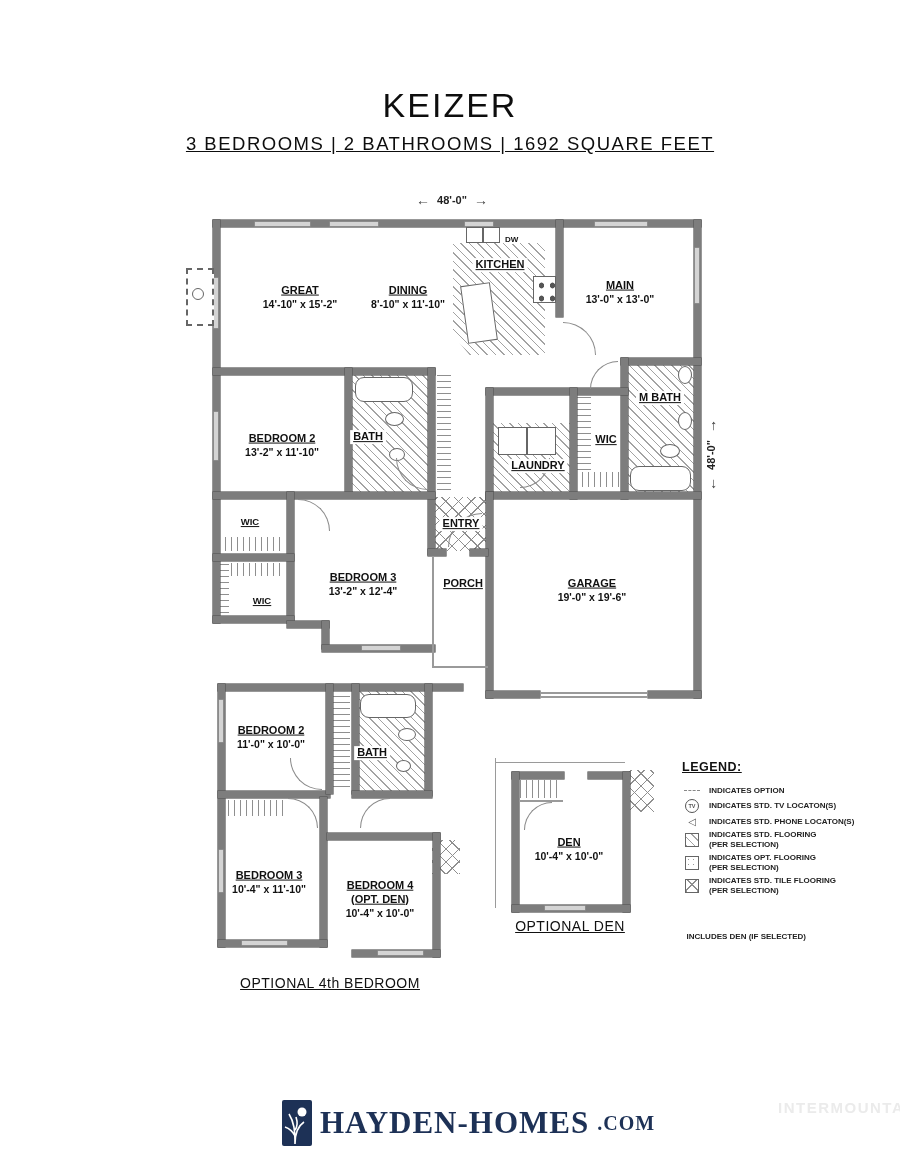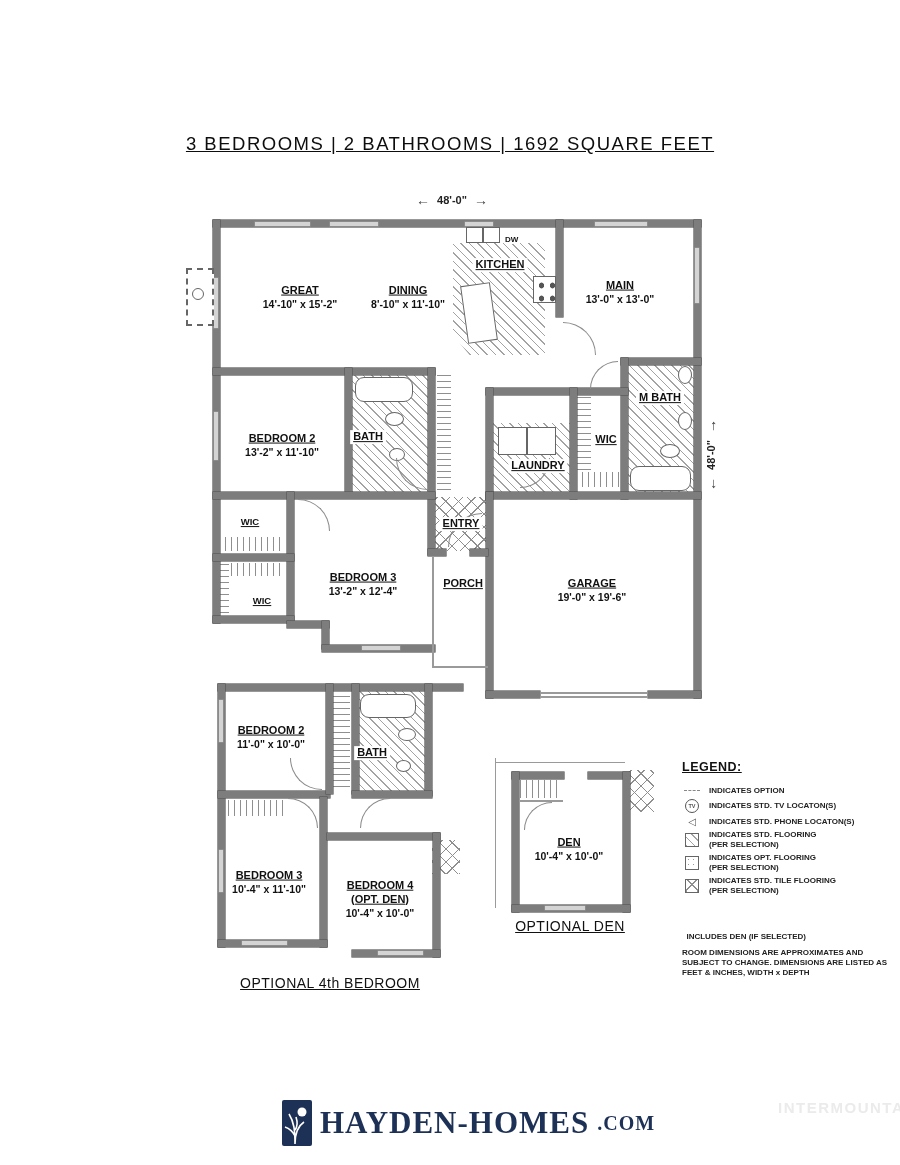--- a/index.html
+++ b/index.html
@@ -56,20 +56,21 @@
   .brand{position:absolute;display:flex;align-items:center;gap:8px;}
   .brandtxt{font-family:"Liberation Serif",serif;font-size:31px;letter-spacing:1px;color:#1d3156;font-weight:bold;}
   .brandsuf{font-family:"Liberation Serif",serif;font-size:20px;letter-spacing:1px;color:#1d3156;font-weight:bold;}
   .wm{position:absolute;font-size:15px;font-weight:bold;letter-spacing:1.5px;color:#ebebeb;}
 </style>
 </head>
 <body>
 
 <div class="canvas">
 
+  <div class="title" style="top:86px;">KEIZER</div>
   <div class="subtitle" style="top:133px;text-decoration:underline;">3 BEDROOMS | 2 BATHROOMS | 1692 SQUARE FEET</div>
 
   <div class="dim" style="left:452px;top:200px;transform:translate(-50%,-50%);">
     <span class="ar">←</span>
     <span>48'-0"</span>
     <span class="ar">→</span>
   </div>
 
   <div class="dim" style="left:711px;top:455px;transform:translate(-50%,-50%) rotate(-90deg);">
     <span class="ar">←</span>
@@ -321,23 +322,20 @@
     <span class="lic">
         <span class="sq tz" style="position:relative;"></span>
       </span>
     <span class="lit">
       <span>INDICATES STD. TILE FLOORING</span>
       <span>(PER SELECTION)</span>
     </span>
   </div>
 
   <div class="note" style="top:932px;">&nbsp;&nbsp;INCLUDES DEN (IF SELECTED)</div>
-  <div class="note" style="top:948px;">ROOM DIMENSIONS ARE APPROXIMATES AND
-SUBJECT TO CHANGE. DIMENSIONS ARE LISTED AS
-FEET &amp; INCHES, WIDTH x DEPTH</div>
 
   <div class="brand" style="left:282px;top:1100px;">
     <svg width="30" height="46" viewBox="0 0 30 46">
       <rect x="0" y="0" width="30" height="46" rx="2" fill="#1d3156"></rect>
       <circle cx="20" cy="12" r="4.5" fill="#fff"></circle>
       <path d="M13 44 C13 30 12 22 7 14 M13 44 C13 32 16 26 22 22 M13 36 C10 30 6 28 3 27 M13 30 C16 26 15 20 14 17" stroke="#fff" stroke-width="1.6" fill="none"></path>
     </svg>
     <span class="brandtxt">HAYDEN-HOMES</span>
       <span class="brandsuf">.COM</span>
   </div>

